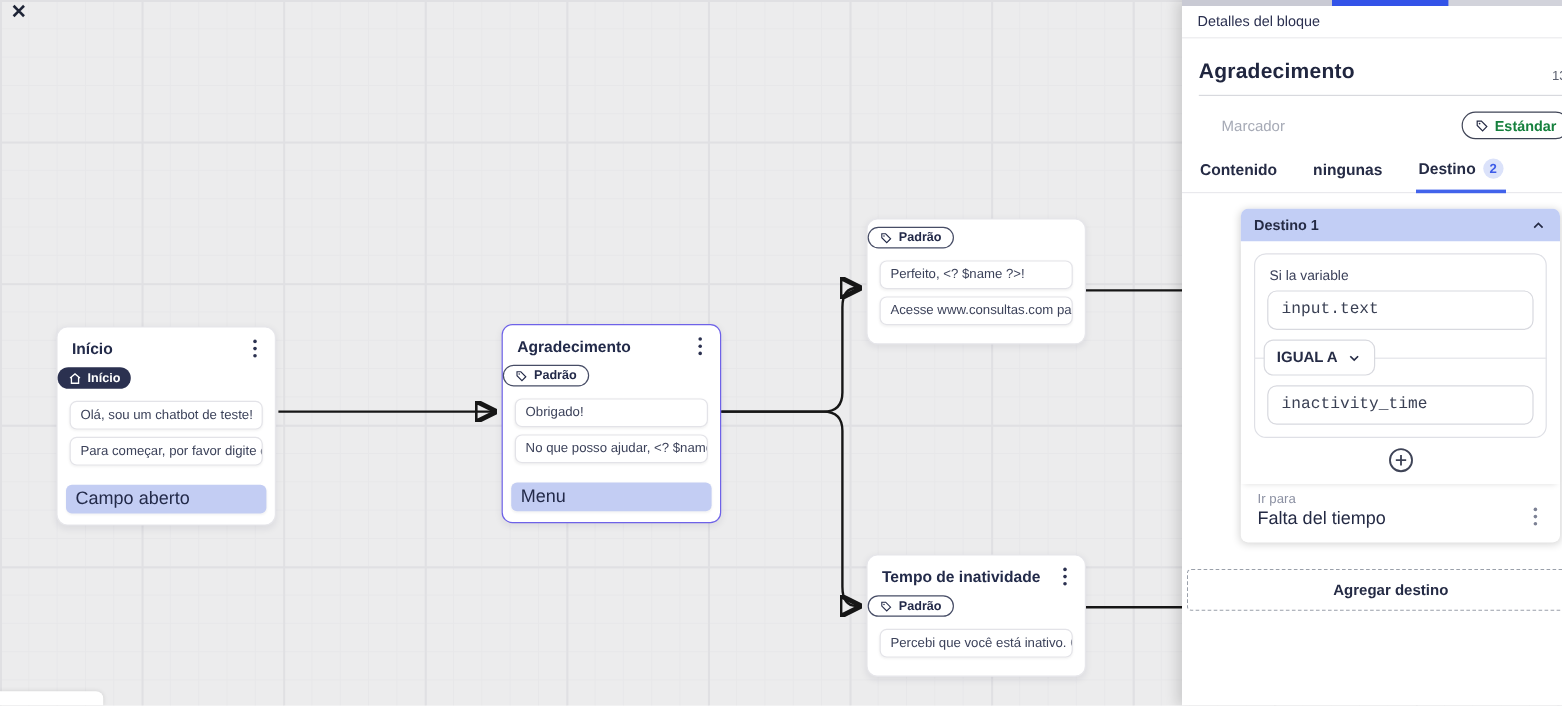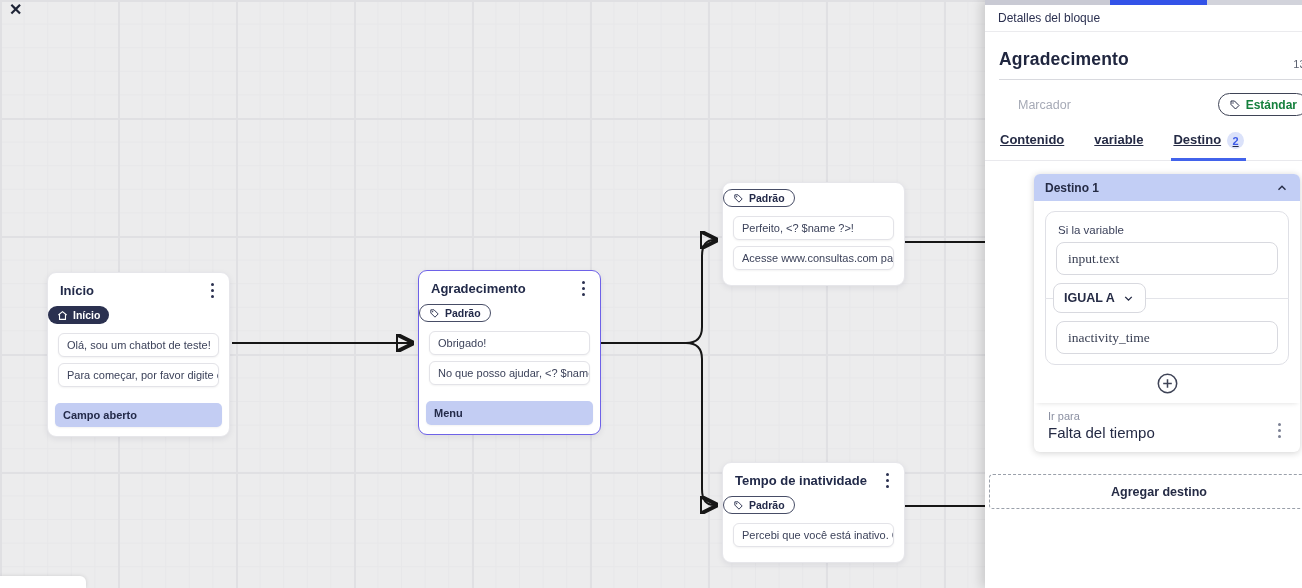--- a/index.html
+++ b/index.html
@@ -37,21 +37,21 @@
   .kebab.gray i { background:#7c8194; }
   .kebab.blue i { background:#3d5be8; }
   .badge { display:inline-flex; align-items:center; gap:5px; margin:6px 0 0 0; height:18px;
     padding:0 9px; border-radius:999px; font-size:10.5px; font-weight:700; }
   .badge.dark { background:#2b3150; color:#fff; }
   .badge.light { background:#fff; border:1px solid #474d66; color:#232a49; }
   .rows { padding:8px 0 9px; }
   .row { margin:0 10px 6px; height:24px; display:flex; align-items:center; background:#fff;
     border:1px solid #e3e3e8; border-radius:6px; padding:0 8px; font-size:11px; color:#3c425a;
     white-space:nowrap; overflow:hidden; box-shadow:0 1px 2px rgba(0,0,0,.05); }
-  .row.hl { margin:16px 7px 0; background:#c3cdf3; border:none; font-weight:700; font-size:11px;
+  .row.hl { margin:16px 7px 0; background:#c3cdf3; border:none; font-weight:400; font-size:15px;
     color:#232a49; border-radius:5px; }
 
   .ic { flex:none; }
 
   
   .panel { position:absolute; left:985px; top:0; width:354px; height:588px; background:#fff;
     box-shadow:-4px 0 10px rgba(0,0,0,.14); }
   .top-strip { position:absolute; left:0; top:0; right:0; height:5px; background:#d2d3db; }
   .top-strip .seg-a { position:absolute; left:0; width:125px; height:5px; background:#c9cad4; }
   .top-strip .seg-blue { position:absolute; left:125px; width:97px; height:5px; background:#3353e8; }
@@ -67,42 +67,42 @@
 
   .marker-row { display:flex; align-items:center; margin:13px 12px 0 14px; }
   .marker-label { font-size:12.5px; color:#a6aab6;margin-left:19px; }
   .marker-right { margin-left:auto; display:flex; align-items:center; gap:5px; }
   .pill { display:inline-flex; align-items:center; gap:5px; height:23px; padding:0 10px;
     border:1.3px solid #3f4456; border-radius:999px; font-size:12px; font-weight:700; color:#15803d;
     background:#fff; cursor:pointer; }
 
   .tabs { position:relative; display:flex; gap:26px; margin-top:14px; padding:0 0 0 13px;
     border-bottom:1px solid #e9e9ed; }
-  .tab { display:flex; gap:6px; padding:2px 2px 9px; font-size:13px;
-    font-weight:700; color:#252b45; cursor:pointer;text-decoration:underline; }
+  .tab { display:flex; align-items:center; gap:6px; padding:2px 2px 9px; font-size:13px;
+    font-weight:700; color:#252b45; cursor:pointer; }
   .tab.active { border-bottom:3px solid #4263eb; margin-bottom:-1px; }
   .tab-badge { width:17px; height:17px; border-radius:50%; background:#dbe2fa; color:#3d5be8;
     font-size:11px; font-weight:700; display:flex; align-items:center; justify-content:center; }
   .tabs .kebab { position:absolute; right:17px; top:3px; }
 
   .desc { margin:15px 18px 0 13px; font-size:12.5px; line-height:1.52; color:#5f6477; }
 
   .dest-wrap { display:flex; align-items:flex-start; gap:10px; margin:13px 10px 0 9px;padding-left:40px; }
   .dest-card { width:268px; background:#fff; border-radius:6px;
     box-shadow:0 1px 7px rgba(0,0,0,.18); }
   .dest-head { display:flex; align-items:center; height:27px; background:#c2cef5;
     border-radius:6px 6px 0 0; padding:0 11px; cursor:pointer; }
   .dest-title { font-size:12px; font-weight:700; color:#252b45; }
   .dest-head .ic { margin-left:auto; }
   .cond-area { padding:10px 11px 0; box-shadow:0 3px 5px -3px rgba(0,0,0,.14); }
   .cond-card { border:1px solid #dfe0e6; border-radius:10px; padding:10px; background:#fff; }
   .cond-label { font-size:11.5px; color:#3b415a; margin:2px 0 6px 2px; }
   .cond-input { width:100%; height:33px; border:1px solid #d8d9df; border-radius:8px;
     padding:0 11px; font-size:13.5px; color:#3a4054; background:#fff;
-    font-family:Liberation Serif, serif; outline:none; }
+    font-family:Liberation Mono, monospace; outline:none; }
   .op-row { position:relative; margin:8px 0; }
   .op-row::before { content:""; position:absolute; left:-11px; right:-11px; top:50%;
     border-top:1px solid #e3e4e9; }
   .op-pill { position:relative; display:inline-flex; align-items:center; gap:7px; height:30px;
     margin-left:-3px; padding:0 10px; background:#fff; border:1px solid #d8d9df; border-radius:8px;
     font-size:12.5px; font-weight:700; color:#252b45; cursor:pointer; }
   .plus-row { display:flex; justify-content:center; padding:7px 0 8px; }
   .goto { position:relative; padding:7px 14px 11px; }
   .goto-label { font-size:11px; color:#8b90a2; }
   .goto-value { font-size:15px; color:#242a44; margin-top:2px; }
@@ -245,21 +245,21 @@
             <polyline points="6,9 12,15 18,9"></polyline>
           </svg>
       </span>
     </div>
 
     <div class="tabs">
       <span class="tab">
           <span>Contenido</span>
         </span>
       <span class="tab">
-          <span>variable</span>
+          <span>ningunas</span>
         </span>
       <span class="tab active">
         <span>Destino</span>
         <span class="tab-badge">2</span>
       </span>
       <span class="kebab blue">
           <i></i>
           <i></i>
           <i></i>
         </span>

